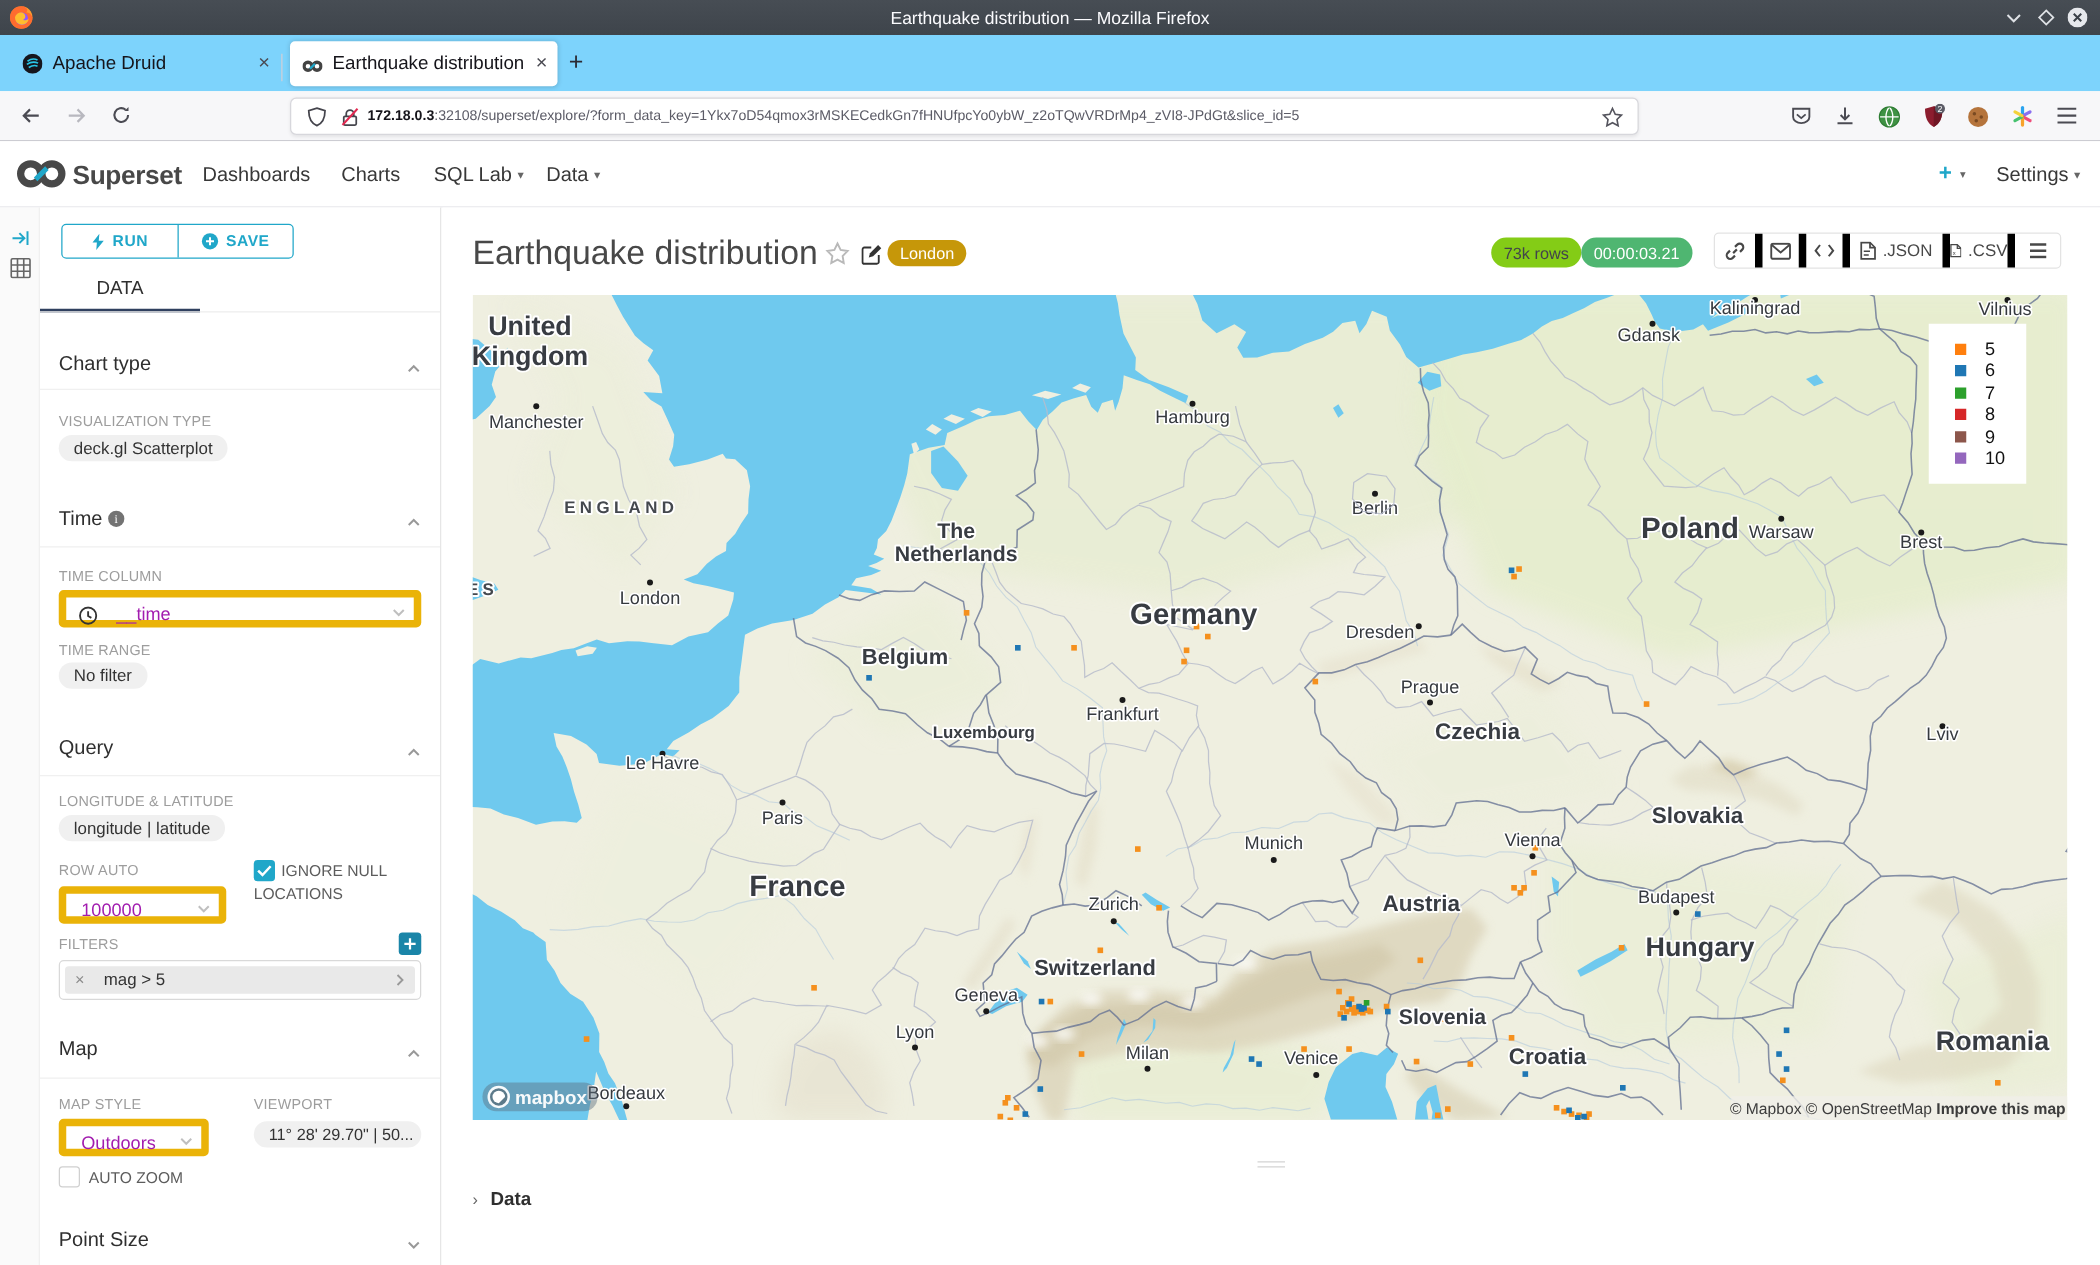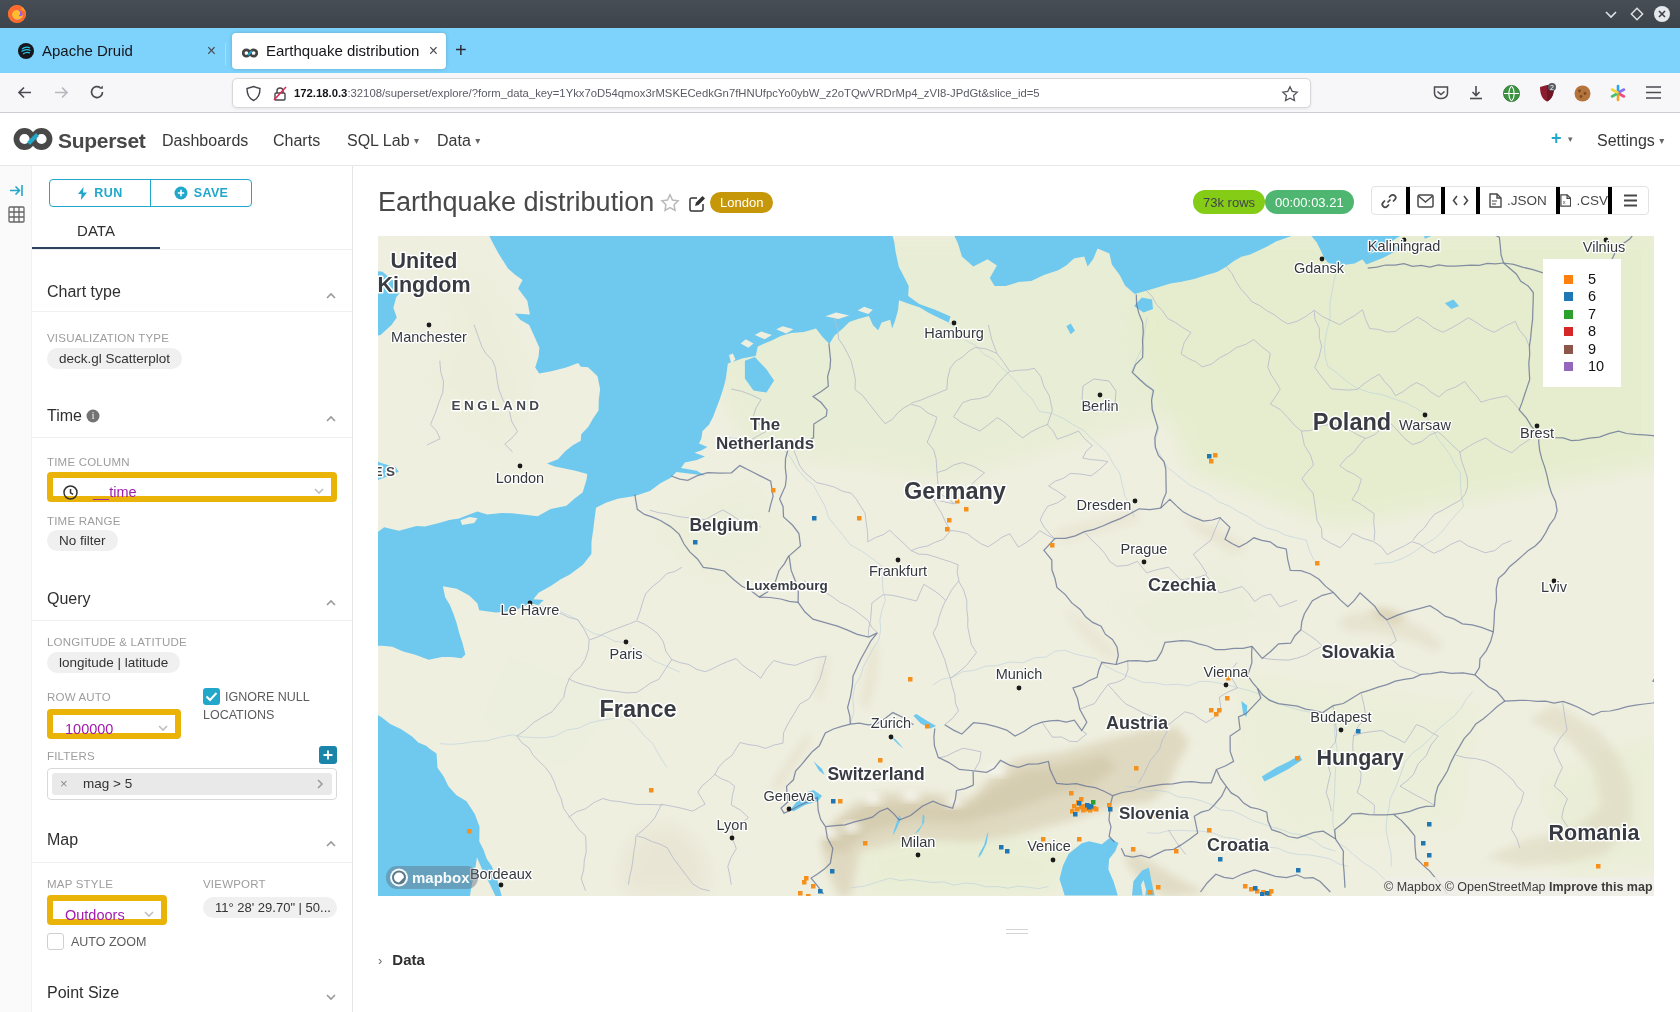--- a/index.html
+++ b/index.html
@@ -19,48 +19,49 @@
 #navbar{position:absolute;left:0;top:73px;width:1680px;height:40px;background:#f7f7f9;border-bottom:1px solid #ccccd2}
 #urlbar{position:absolute;left:232px;top:78px;width:1079px;height:30px;background:#fff;border:1px solid #d7d7dc;border-radius:5px;box-shadow:0 1px 3px rgba(0,0,0,.08)}
 #urlbar .u{position:absolute;left:61px;top:8px;font-size:11.3px;color:#5b5b66;white-space:nowrap;overflow:hidden;width:980px}
 #urlbar .u b{color:#15141a;font-weight:700}
 
 #sheader{position:absolute;left:0;top:113px;width:1680px;height:53px;background:#fff;border-bottom:1px solid #e8e8ec}
 #sheader .nav{position:absolute;top:19px;font-size:16px;color:#383838}
 
 #strip{position:absolute;left:0;top:166px;width:32px;height:846px;background:#fafafa;border-right:1px solid #f0f0f0}
 #sidebar{position:absolute;left:32px;top:166px;width:321px;height:846px;background:#fff;border-right:1px solid #e6e6e6}
-.runsave{position:absolute;top:13px;left:17px;width:203px;height:28px;border:1.5px solid #20a7c9;border-radius:4px;display:flex}
+.runsave{position:absolute;top:13px;left:17px;width:186px;height:28px;border:1.5px solid #20a7c9;border-radius:4px;display:flex}
 .runsave>div{flex:1;display:flex;align-items:center;justify-content:center;color:#20a7c9;font-size:12.5px;font-weight:700;letter-spacing:.4px}
 .runsave>div:first-child{border-right:1.5px solid #20a7c9}
 #datatab{position:absolute;left:0;top:56px;width:128px;text-align:center;font-size:15px;color:#2f2f2f}
 #databar{position:absolute;left:0;top:81px;width:128px;height:3px;background:#30405f}
 #tabline{position:absolute;left:0;top:83px;width:320px;height:1px;background:#ededed}
 .shead{position:absolute;left:15px;font-size:16px;color:#2f2f2f}
 .chev{position:absolute;right:16px;width:11px;height:11px}
 .sdiv{position:absolute;left:0px;width:320px;height:1px;background:#f0f0f0}
 .slabel{position:absolute;left:15px;font-size:11.5px;color:#9d9d9d;letter-spacing:.2px}
 .pill{position:absolute;background:#f0f0f0;border-radius:11px;font-size:13.5px;color:#333;padding:3px 12px;white-space:nowrap}
 .sel{position:absolute;border:6px solid #eab308;border-radius:4px;background:#fff;font-size:14.5px;color:#a21caf}
 .caret{position:absolute;right:10px;top:50%;margin-top:-3px;width:8px;height:8px}
 
 #main{position:absolute;left:354px;top:166px;width:1326px;height:846px;background:#fff}
 #ctitle{position:absolute;left:24px;top:21px;font-size:27px;color:#484848}
 .badge{position:absolute;border-radius:12px;font-size:13px;color:#fff;padding:3px 10px}
 .rpill{position:absolute;top:24px;height:24px;border-radius:12px;font-size:13px;display:flex;align-items:center;padding:0 10px}
 #btngroup{position:absolute;left:1017px;top:20px;height:29px;display:flex;border:1px solid #e3e3e3;border-radius:4px}
-#btngroup>div{display:flex;align-items:center;justify-content:center;border-right:4px solid #000000;color:#484848;font-size:13.5px}
+#btngroup>div{display:flex;align-items:center;justify-content:center;border-right:6px solid #000000;color:#484848;font-size:13.5px}
 #btngroup>div:last-child{border-right:none}
 #map{position:absolute;left:24px;top:70px;width:1276px;height:660px;overflow:hidden}
 #handle{position:absolute;left:652px;top:763px;width:22px;height:5px;border-top:1px solid #d4d4d4;border-bottom:1px solid #d4d4d4}
 #datarow{position:absolute;left:24px;top:785px;font-size:15px;color:#2f2f2f;font-weight:700}
 </style></head>
 <body>
 
 <div id="titlebar">
+  <div class="t">Earthquake distribution — Mozilla Firefox</div>
   <svg class="abs" style="left:7px;top:4px" width="20" height="20" viewBox="0 0 20 20">
     <circle cx="10" cy="10" r="9" fill="#ff9a2e"></circle>
     <path d="M10 1 a9 9 0 1 0 9 9 c-1-3-3-4-5-4 2-2 0-4-2-5 z" fill="#ff5f2e" opacity=".8"></path>
     <circle cx="10.5" cy="11" r="5" fill="#9059ff"></circle>
     <path d="M5 10a5.5 5.5 0 0 0 11 .5 c-1 1.5-2.5 2-4.5 1.5 3-2 2-5-1-6-2.5-.5-5 1.5-5.5 4z" fill="#ffbd2e"></path>
   </svg>
   <svg class="abs" style="left:1604px;top:8px" width="14" height="12" viewBox="0 0 14 12">
       <path d="M2 4 l5 5 5-5" stroke="#dfe2e6" stroke-width="1.6" fill="none"></path>
     </svg>
   <svg class="abs" style="left:1630px;top:7px" width="14" height="14" viewBox="0 0 14 14">

